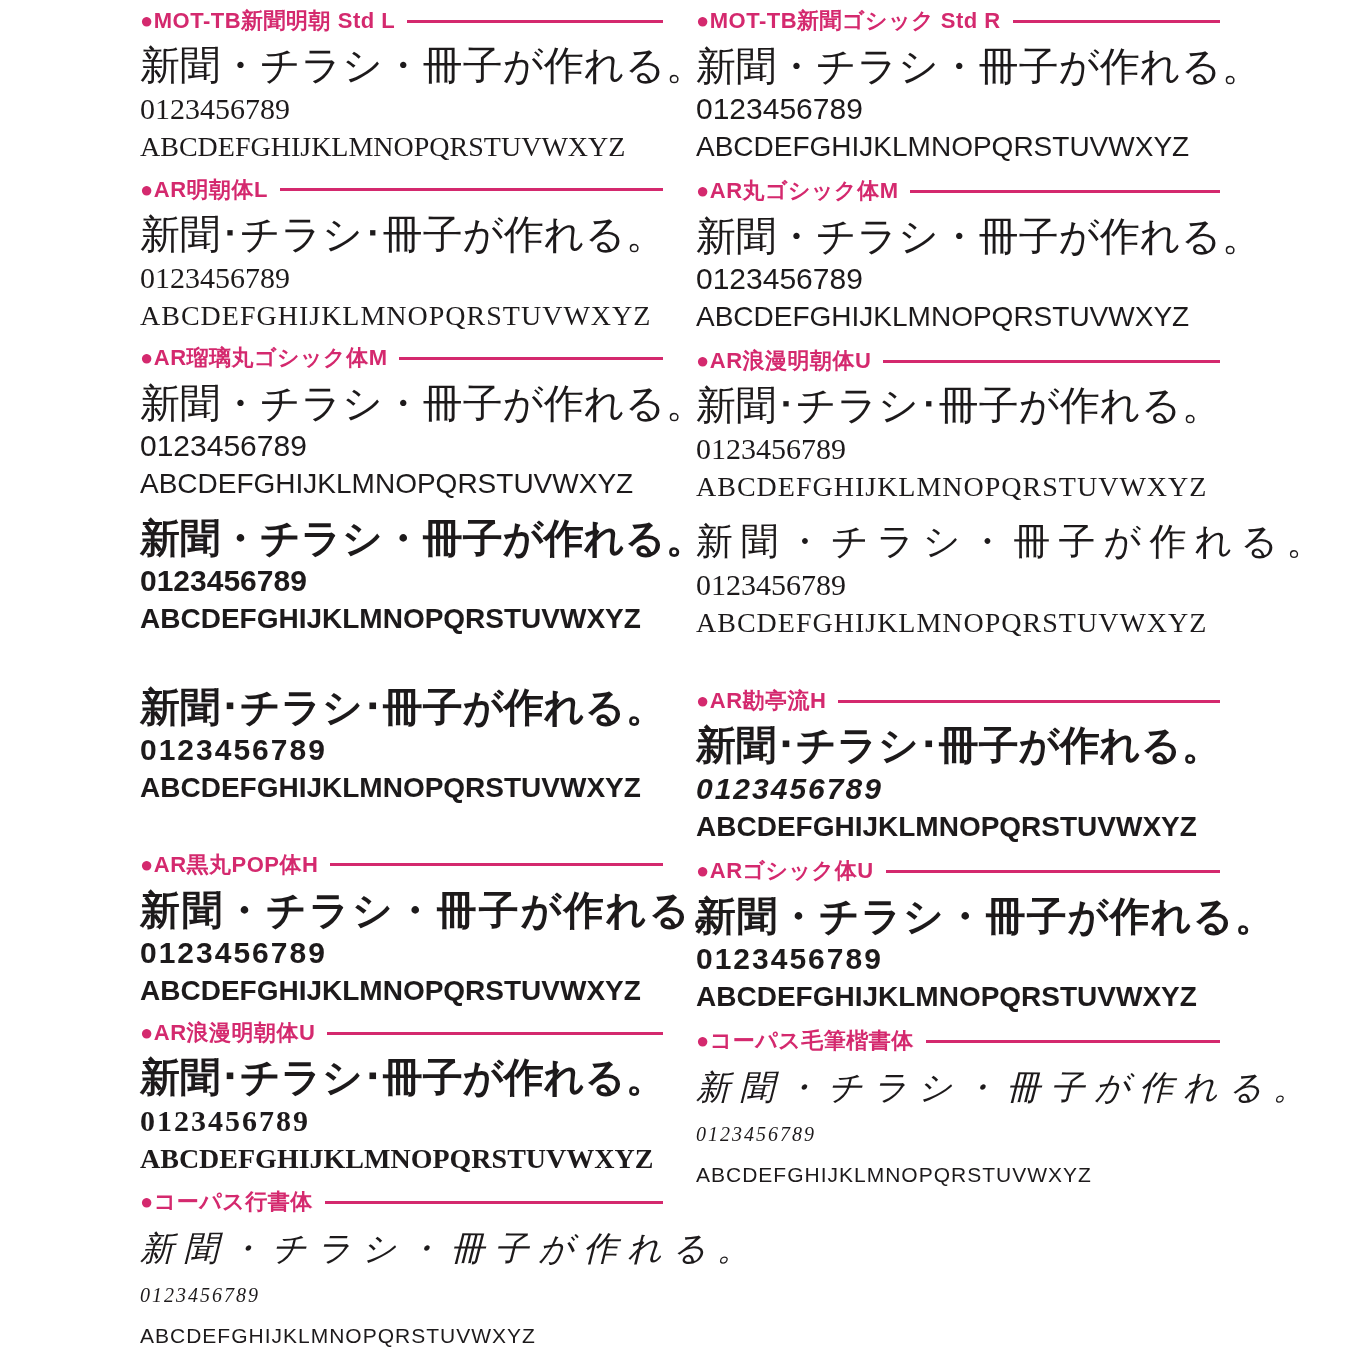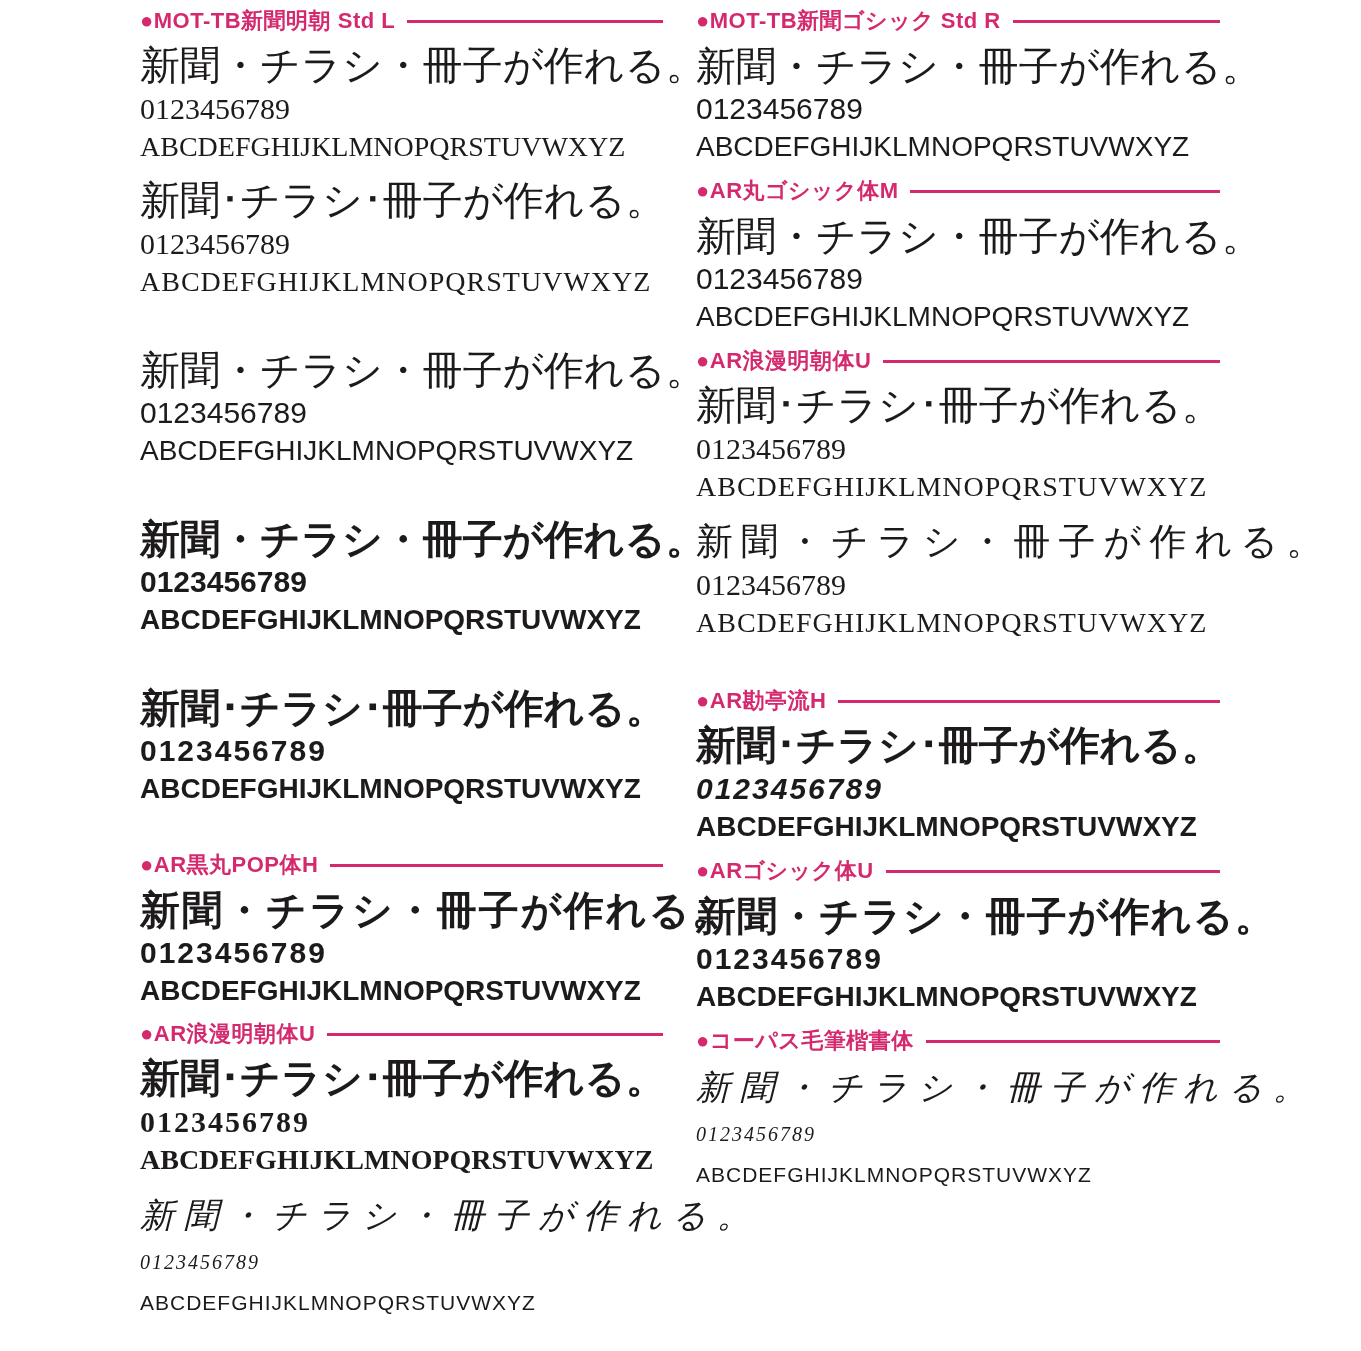--- a/index.html
+++ b/index.html
@@ -48,26 +48,34 @@
       <div class="header">
         <span class="fname">●MOT-TB新聞明朝 Std L</span>
         <span class="rule"></span>
       </div>
       <div class="jp serif">新聞・チラシ・冊子が作れる。</div>
       <div class="num serif">0123456789</div>
       <div class="abc serif">ABCDEFGHIJKLMNOPQRSTUVWXYZ</div>
     </section>
 
     <section class="block">
+      <div class="header">
+        <span class="fname">●AR明朝体L</span>
+        <span class="rule"></span>
+      </div>
       <div class="jp serif">新聞･チラシ･冊子が作れる。</div>
       <div class="num serif">0123456789</div>
       <div class="abc serif ls1">ABCDEFGHIJKLMNOPQRSTUVWXYZ</div>
     </section>
 
     <section class="block">
+      <div class="header">
+        <span class="fname">●AR瑠璃丸ゴシック体M</span>
+        <span class="rule"></span>
+      </div>
       <div class="jp sans">新聞・チラシ・冊子が作れる。</div>
       <div class="num sans">0123456789</div>
       <div class="abc sans">ABCDEFGHIJKLMNOPQRSTUVWXYZ</div>
     </section>
 
     <section class="block">
       <div class="jp sans w5">新聞・チラシ・冊子が作れる。</div>
       <div class="num sans w5">0123456789</div>
       <div class="abc sans w5">ABCDEFGHIJKLMNOPQRSTUVWXYZ</div>
     </section>
@@ -92,20 +100,24 @@
       <div class="header">
         <span class="fname">●AR浪漫明朝体U</span>
         <span class="rule"></span>
       </div>
       <div class="jp serif w9">新聞･チラシ･冊子が作れる。</div>
       <div class="num serif w9 ls2">0123456789</div>
       <div class="abc serif w9">ABCDEFGHIJKLMNOPQRSTUVWXYZ</div>
     </section>
 
     <section class="block small">
+      <div class="header">
+        <span class="fname">●コーパス行書体</span>
+        <span class="rule"></span>
+      </div>
       <div class="jp serif ital ls10">新聞・チラシ・冊子が作れる。</div>
       <div class="num serif ital">0123456789</div>
       <div class="abc sans">ABCDEFGHIJKLMNOPQRSTUVWXYZ</div>
     </section>
 
   </div>
 
   <div class="col col-right">
 
     <section class="block">

